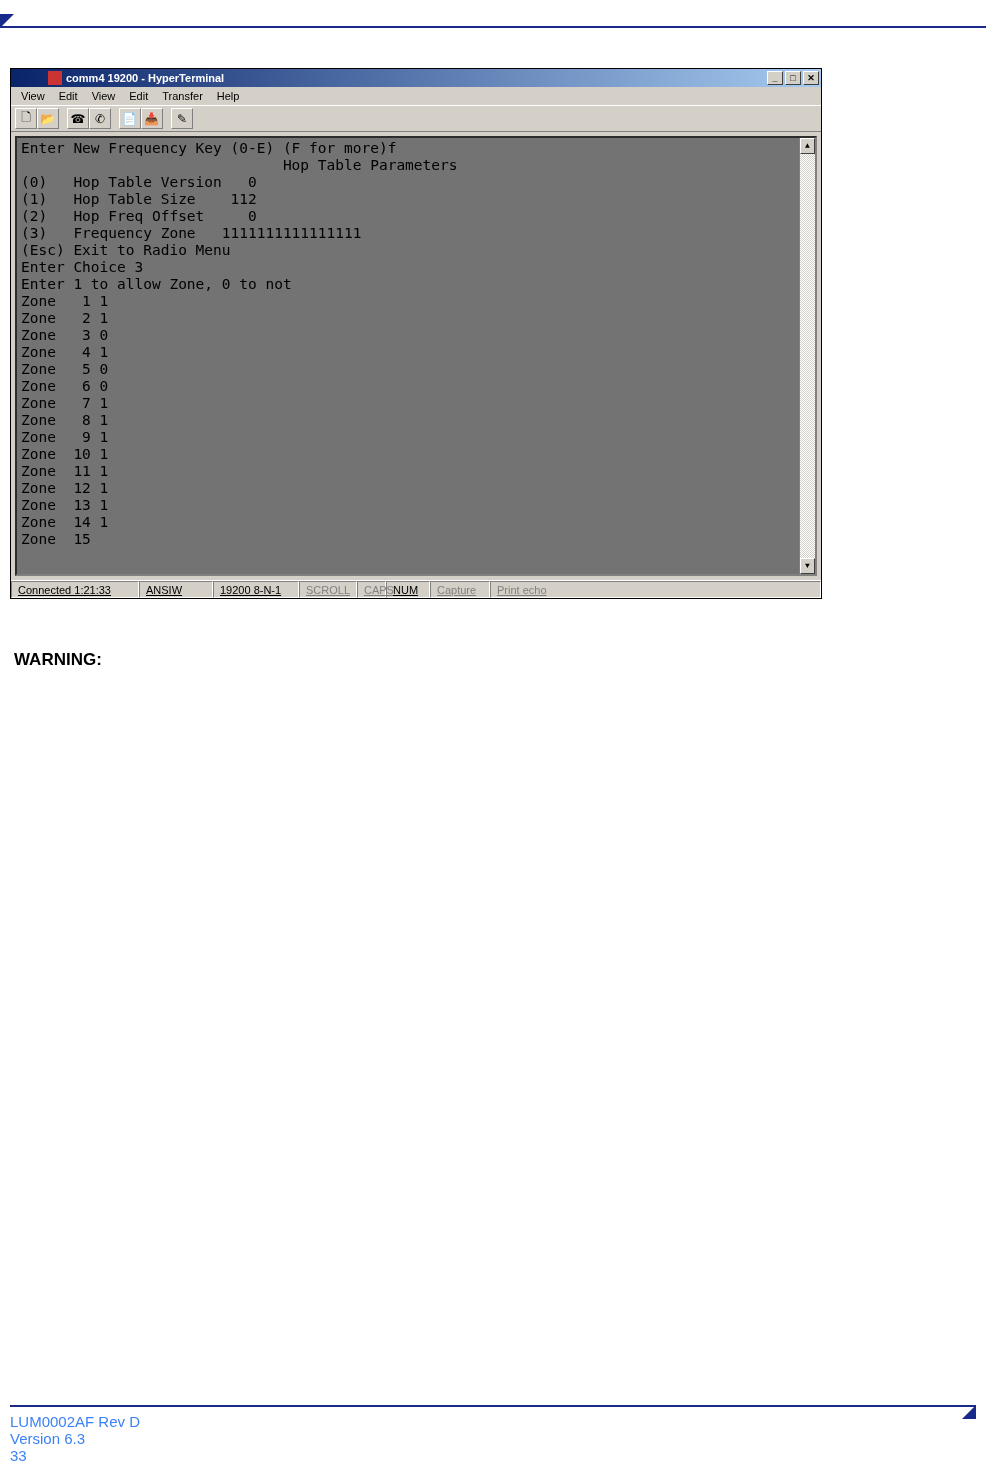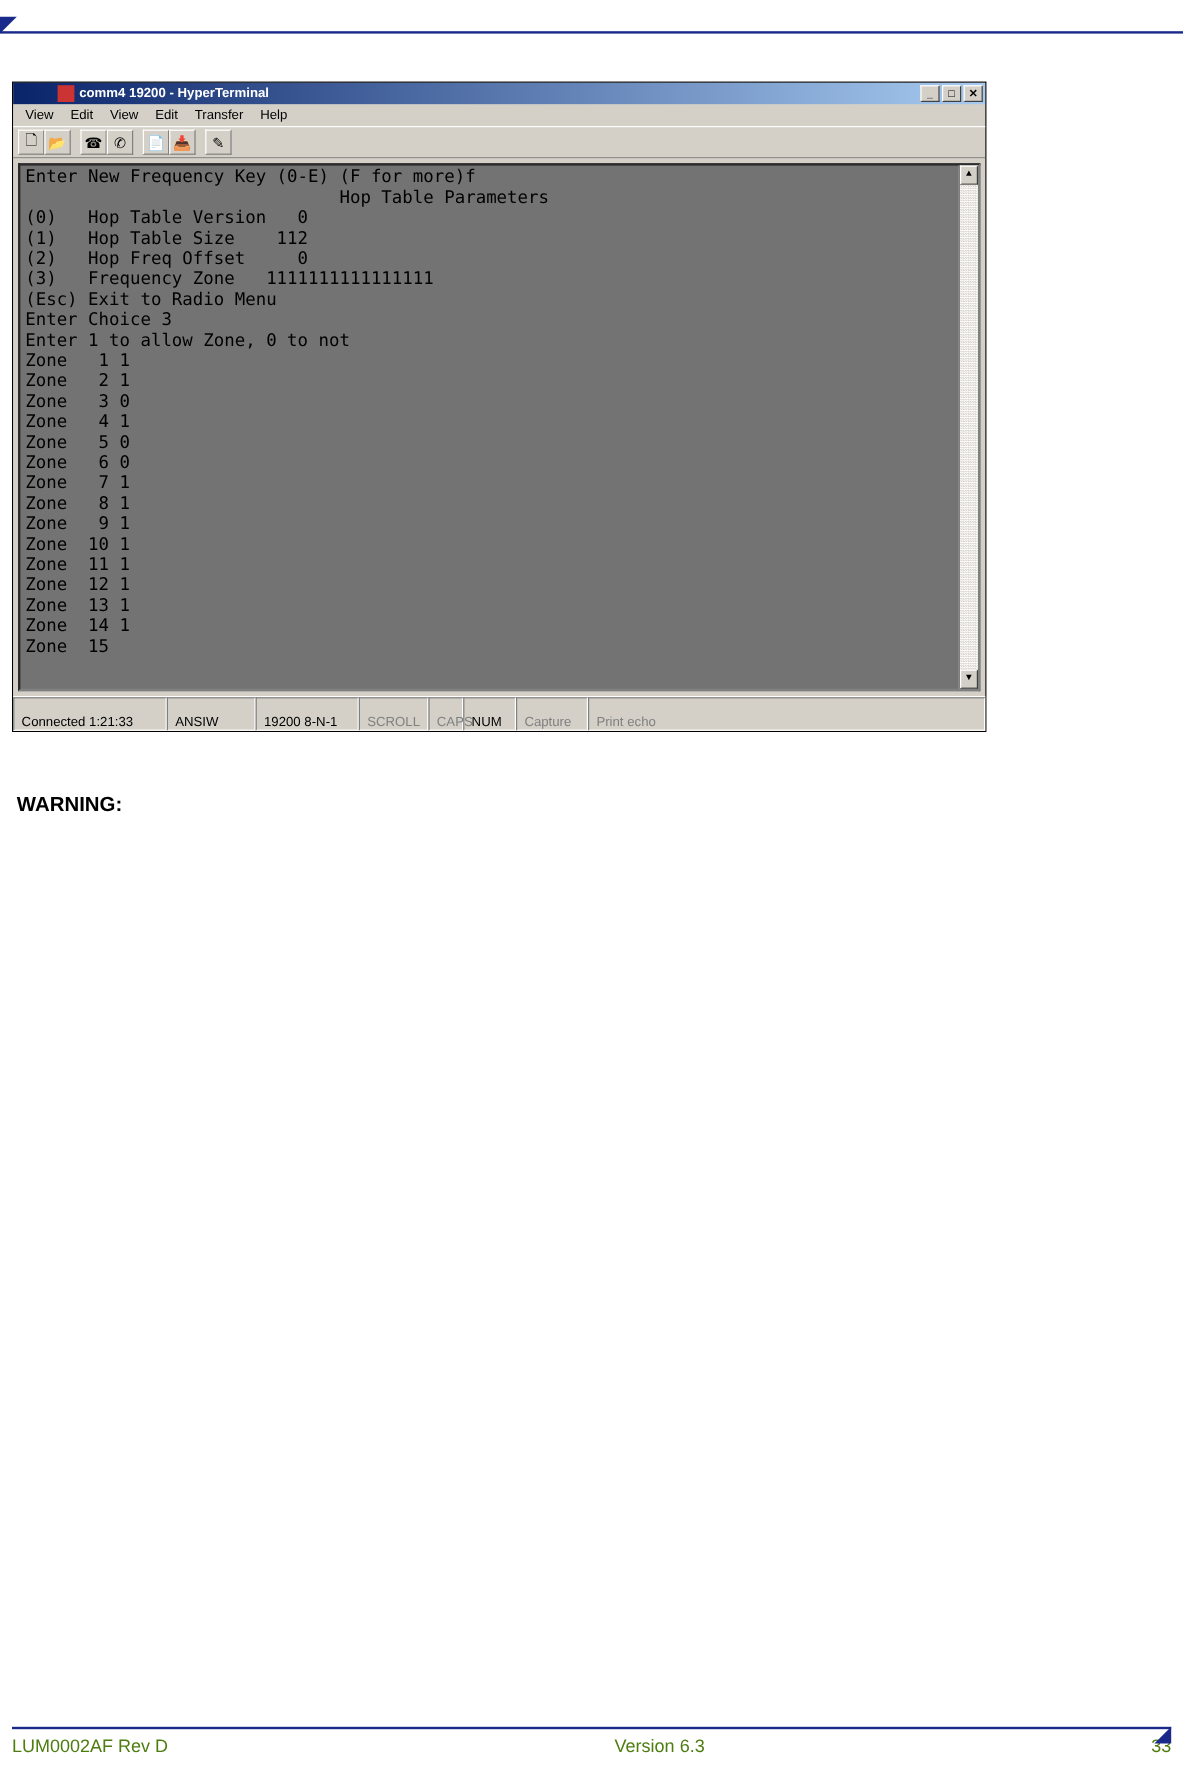--- a/index.html
+++ b/index.html
@@ -142,23 +142,24 @@
     background:#d4d0c8;
     font-size:11px;
     border-top:1px solid #fff;
   }
   .status-cell {
     border:1px solid #808080;
     border-top-color:#808080;
     border-left-color:#808080;
     border-right-color:#fff;
     border-bottom-color:#fff;
-    padding:13px 6px;
+    padding:1px 6px;
     height:17px;
     line-height:15px;
+    text-decoration:underline;
   }
   .status-dim { color:#808080; }
   .warning-block {
     margin: 50px 14px 0 14px;
     font-size: 17px;
     line-height: 1.35;
     color:#000;
     display:flex;
     flex-direction:column;
   }
@@ -182,23 +183,24 @@
     position:absolute;
     right:0; top:0;
     width:0; height:0;
     border-right:14px solid #1a2a8a;
     border-top:14px solid transparent;
     transform: translateY(-2px);
   }
   .footer-row {
     display:flex;
     justify-content:space-between;
-    color:#4d7c0f;
+    color:#3b82f6;
     font-size:15px;
     padding-top:6px;
+    flex-direction:column;
   }
 </style>
 </head>
 <body>
 
 <div class="page-header">
   <div class="header-corner-left"></div>
 </div>
 
 <div class="screenshot">

